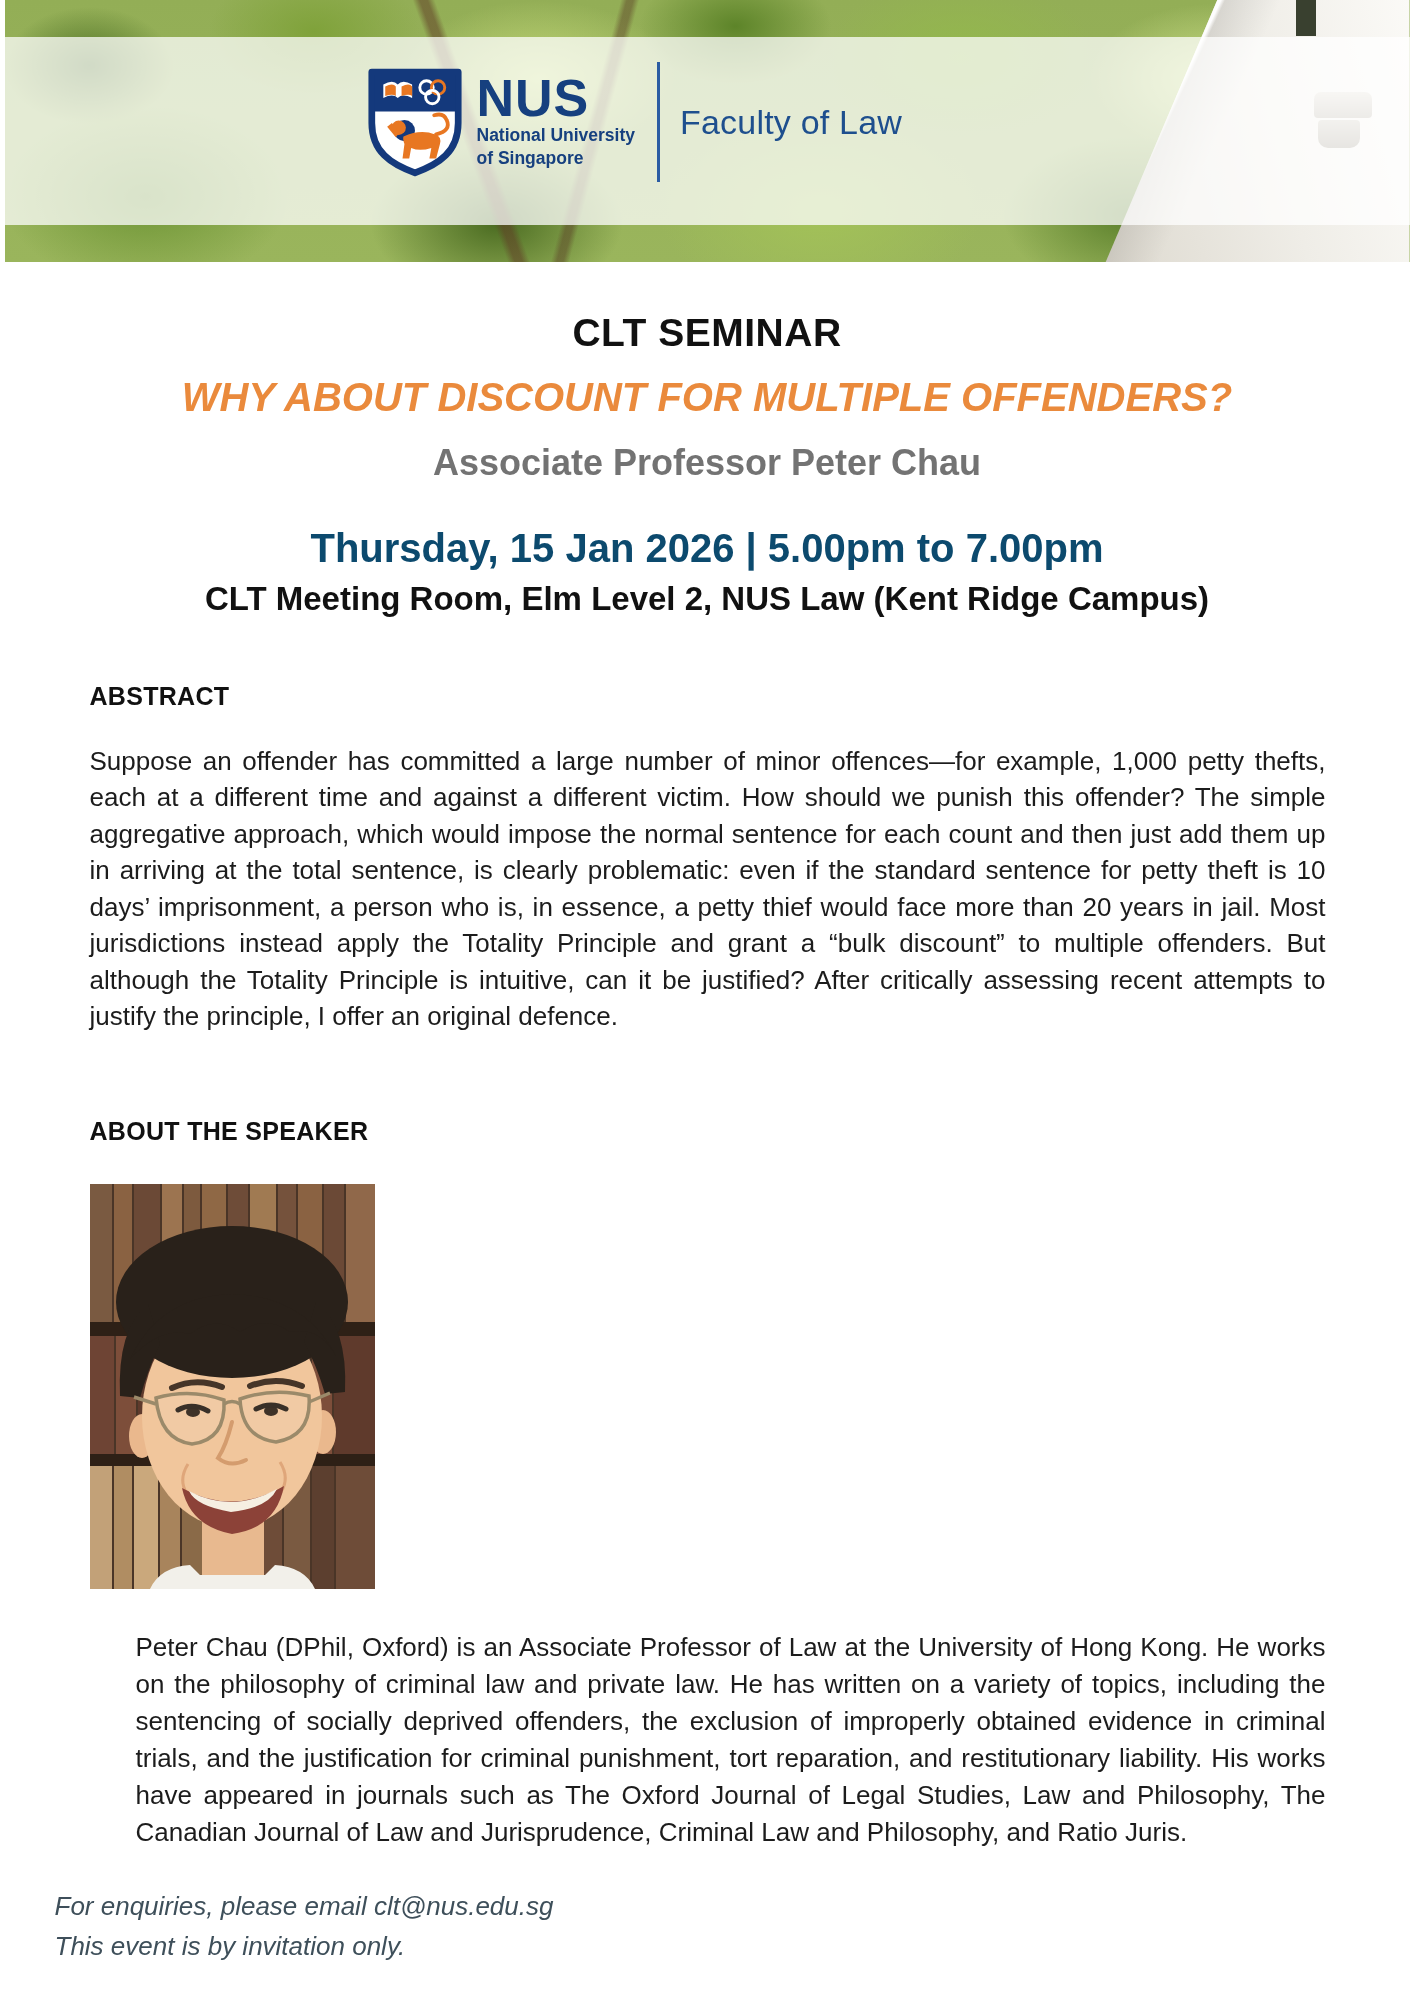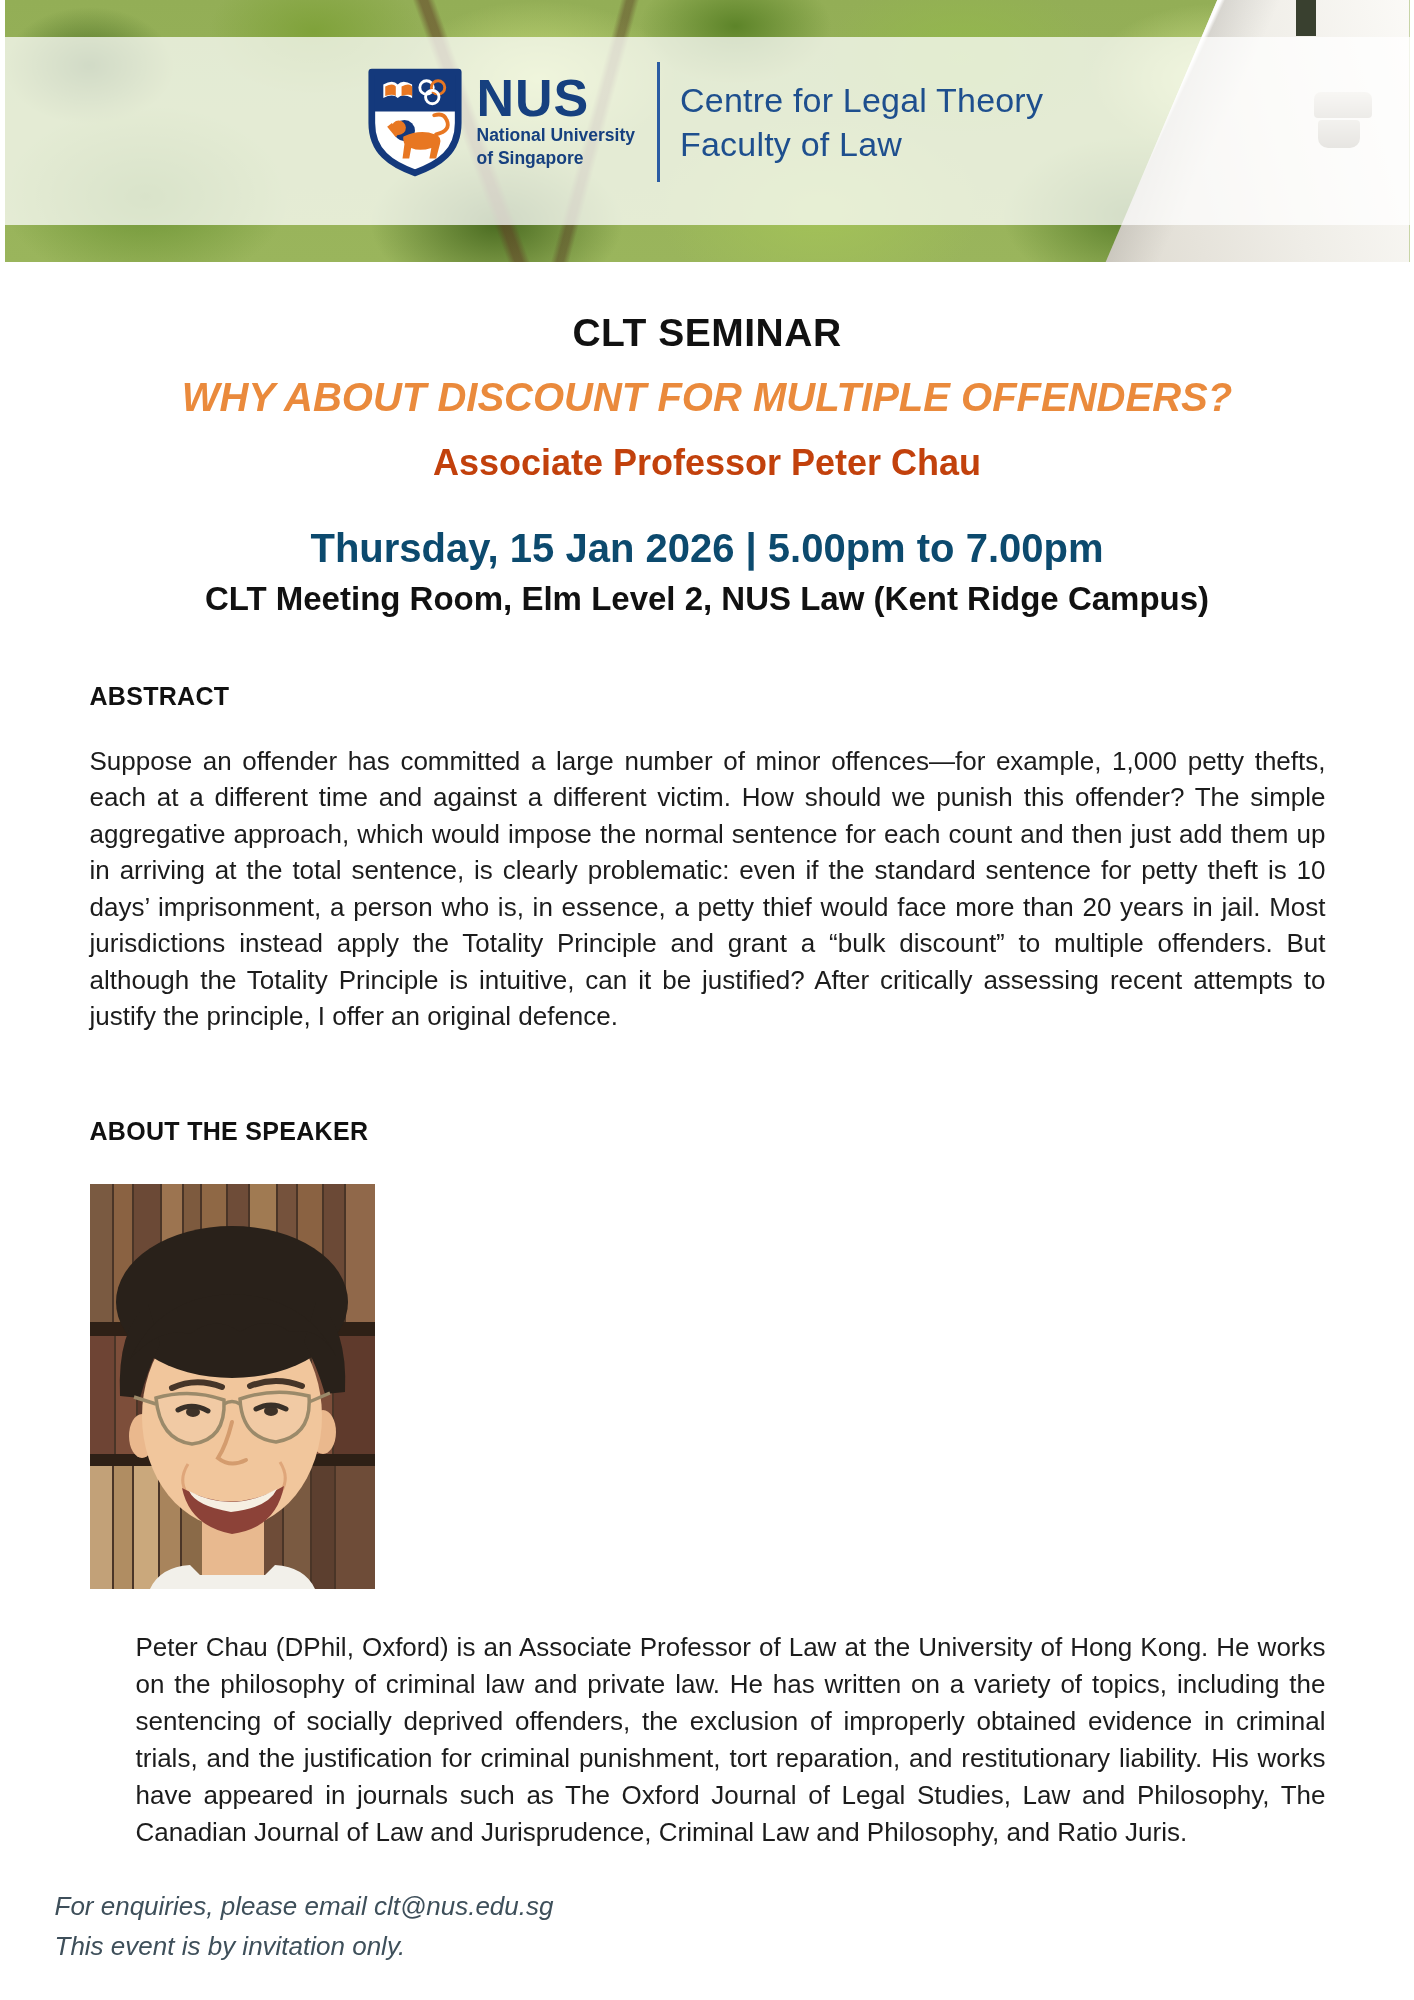--- a/index.html
+++ b/index.html
@@ -55,21 +55,21 @@
   .shield { display:block; }
   .wordmark-col { margin-left:14px; color:#16407f; }
   .wordmark { font-size:52px; font-weight:800; letter-spacing:1px; line-height:0.92; }
   .univ-line { font-size:17.5px; font-weight:700; line-height:1.18; margin-top:2px; }
   .lockup-divider { width:3px; height:120px; background:#2b5ca3; margin:0 20px 0 22px; }
   .org-line { font-size:34px; font-weight:500; color:#1e4f8e; line-height:44px; letter-spacing:0.2px; }
 
   
   .kicker { margin:50px 0 0 0; text-align:center; font-size:39px; font-weight:700; color:#111; letter-spacing:0.5px; line-height:1.1; }
   .title-orange { margin:20px 0 0 0; text-align:center; font-size:40px; font-weight:700; font-style:italic; color:#ea8a3c; line-height:1.1; }
-  .speaker-name { margin:24px 0 0 0; text-align:center; font-size:36px; font-weight:700; color:#c2410c; line-height:1.12; }
+  .speaker-name { margin:24px 0 0 0; text-align:center; font-size:36px; font-weight:700; color:#737373; line-height:1.12; }
   .speaker-affil { margin:6px 0 0 0; text-align:center; font-size:36px; font-weight:700; color:#174b85; line-height:1.12; }
   .when  { margin:42px 0 0 0; text-align:center; font-size:40px; font-weight:700; color:#0c4a6e; line-height:1.15; }
   .where { margin:9px 0 0 0;  text-align:center; font-size:33px; font-weight:700; color:#111; line-height:1.15; }
 
   
   .section-heading { margin:64px 84px 0 85px; font-size:25px; font-weight:700; color:#111; letter-spacing:0.3px; line-height:1.15; }
   .abstract-body {
     margin:32px 84px 0 85px; font-size:26px; line-height:36.5px;
     text-align:justify; color:#1c1c1c;
   }
@@ -116,21 +116,20 @@
         <path d="M30,73 l-9,-11 5,-4 8,10 Z" fill="#e87722"></path>
         <path d="M38,72 q18,-8 33,-2 q7,2 5,10 l-4,15 h-7 l2,-11 q-12,4 -21,0 l-2,11 h-7 l2,-15 q-2,-6 -1,-8 Z" fill="#e87722"></path>
       </svg>
       <div class="wordmark-col">
         <div class="wordmark">NUS</div>
         <div class="univ-line">National University</div>
         <div class="univ-line">of Singapore</div>
       </div>
       <div class="lockup-divider"></div>
       <div class="org-block">
-        <div class="org-line">Centre for Legal Theory</div>
         <div class="org-line">Faculty of Law</div>
       </div>
     </div>
   </header>
 
   <main>
     <h1 class="kicker">CLT SEMINAR</h1>
     <h2 class="title-orange">WHY ABOUT DISCOUNT FOR MULTIPLE OFFENDERS?</h2>
     <div class="speaker-name">Associate Professor Peter Chau</div>
 

